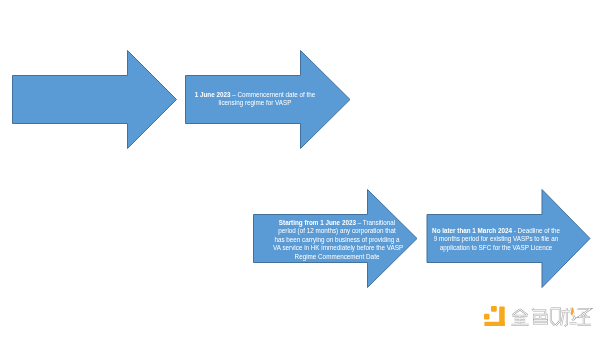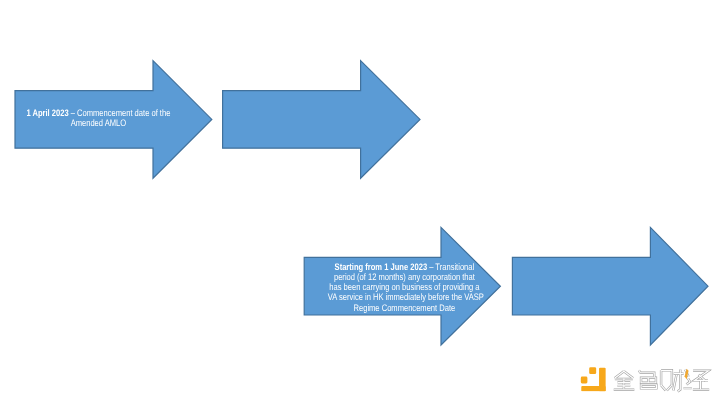--- a/index.html
+++ b/index.html
@@ -25,30 +25,35 @@
 <body>
 
 <div class="stage">
   <svg class="arrows" viewBox="0 0 600 338">
     <polygon fill="#5B9BD5" stroke="#41719C" stroke-width="1" points="12.5,75.5 127.5,75.5 127.5,50.5 176.5,99.5 127.5,148.5 127.5,123.5 12.5,123.5"></polygon>
     <polygon fill="#5B9BD5" stroke="#41719C" stroke-width="1" points="185.5,75.5 300.5,75.5 300.5,50.5 350.0,99.5 300.5,148.5 300.5,123.5 185.5,123.5"></polygon>
     <polygon fill="#5B9BD5" stroke="#41719C" stroke-width="1" points="253.5,214.5 367.5,214.5 367.5,189.5 417.0,238.5 367.5,287.5 367.5,262.5 253.5,262.5"></polygon>
     <polygon fill="#5B9BD5" stroke="#41719C" stroke-width="1" points="427.0,214.5 542.0,214.5 542.0,189.5 590.0,238.5 542.0,287.5 542.0,262.5 427.0,262.5"></polygon>
   </svg>
 
-  <div class="tbox" style="left: 2px; top: 91px; width: 160px;">
-      <span class="tline"><span class="em">1 April 2023</span><span class="rg"> – Commencement date of the</span></span>
-      <span class="tline"><span class="rg">Amended AMLO</span></span>
+  <div class="tbox" style="left: 175.2px; top: 91px; width: 160px;">
+      <span class="tline"><span class="em">1 June 2023</span><span class="rg"> – Commencement date of the</span></span>
+      <span class="tline"><span class="rg">licensing regime for VASP</span></span>
     </div>
   <div class="tbox" style="left: 257px; top: 219px; width: 160px;">
       <span class="tline"><span class="em">Starting from 1 June 2023</span><span class="rg"> – Transitional</span></span>
       <span class="tline"><span class="rg">period (of 12 months) any corporation that</span></span>
       <span class="tline"><span class="rg">has been carrying on business of providing a</span></span>
       <span class="tline"><span class="rg">VA service in HK immediately before the VASP</span></span>
       <span class="tline"><span class="rg">Regime Commencement Date</span></span>
+    </div>
+  <div class="tbox" style="left: 416px; top: 227px; width: 160px;">
+      <span class="tline"><span class="em">No later than 1 March 2024</span><span class="rg"> - Deadline of the</span></span>
+      <span class="tline"><span class="rg">9 months period for existing VASPs to file an</span></span>
+      <span class="tline"><span class="rg">application to SFC for the VASP Licence</span></span>
     </div>
 
   <div class="watermark">
     <svg class="wm-mark" viewBox="0 0 23 24">
       <rect x="17.2" y="4.4" width="5.5" height="19.9" rx="0.9" fill="#F7A81B"></rect>
       <rect x="2.4" y="19.7" width="20.3" height="4.6" rx="0.9" fill="#F7A81B"></rect>
       <rect x="9.0" y="4.1" width="5.8" height="5.6" rx="1.1" fill="#F7A81B"></rect>
       <rect x="2.0" y="11.8" width="5.5" height="5.7" rx="1.1" fill="#F7A81B"></rect>
     </svg>
     <svg class="wm-text" viewBox="0 0 82 22">

